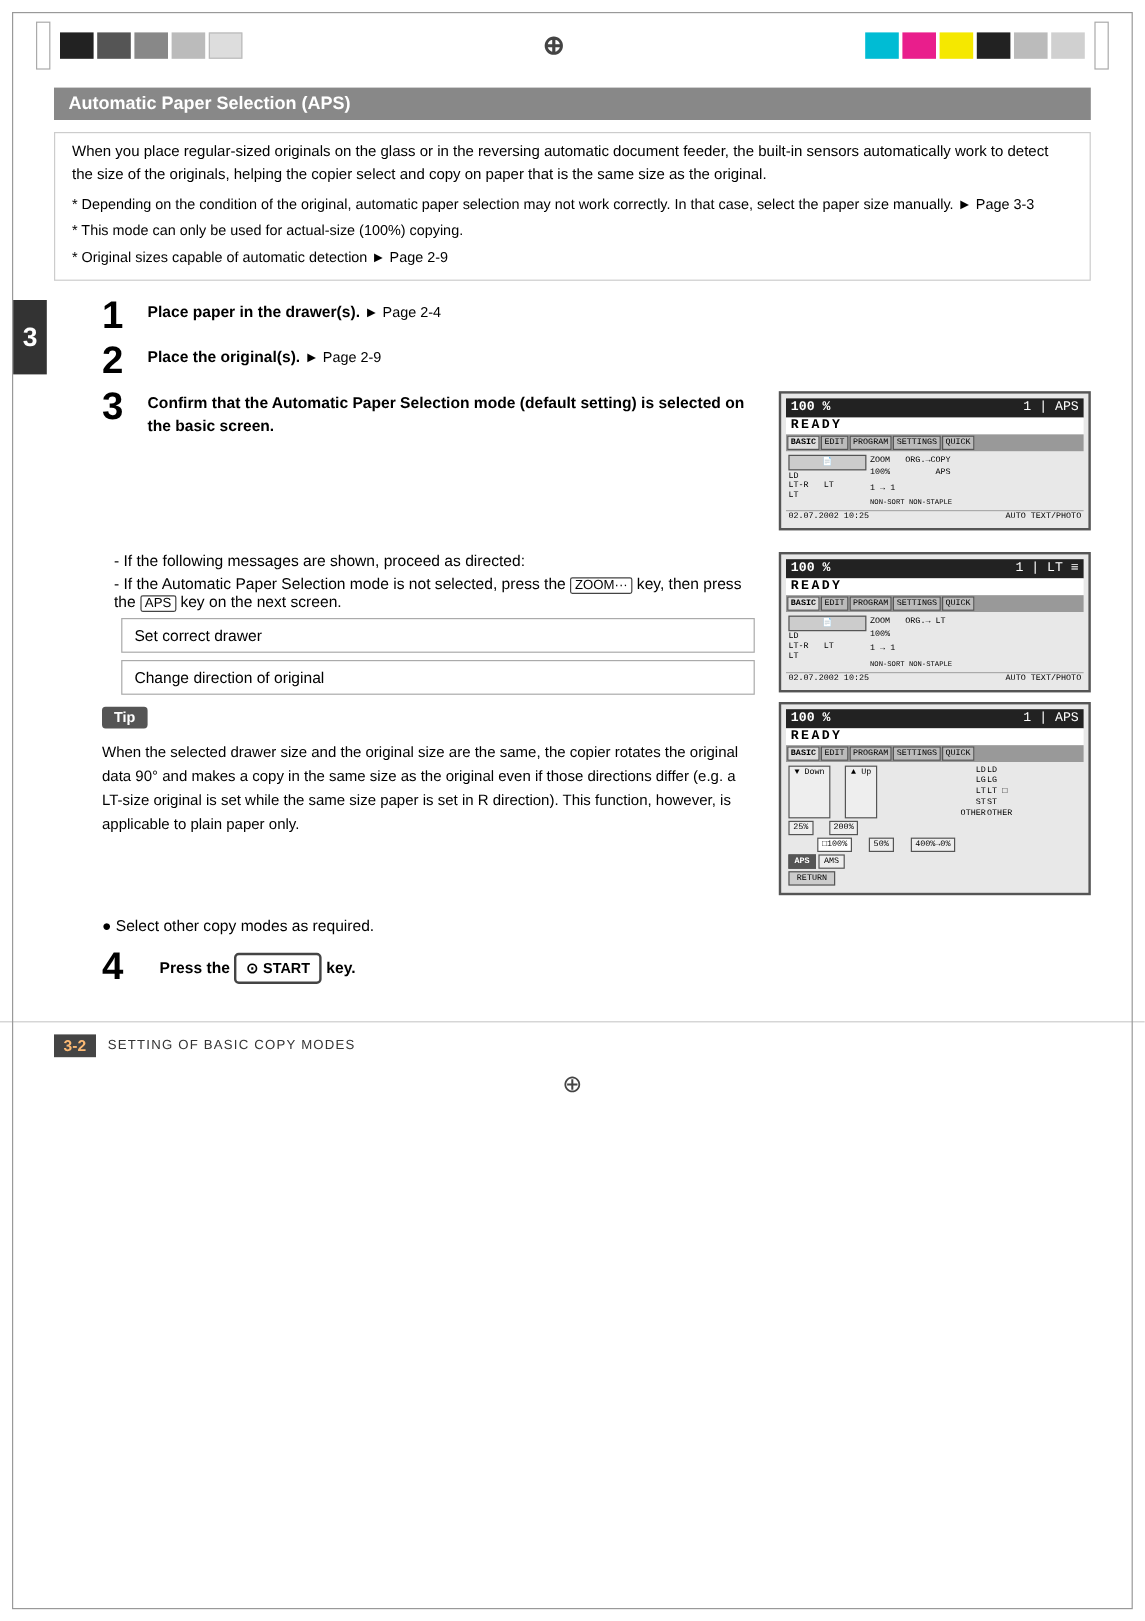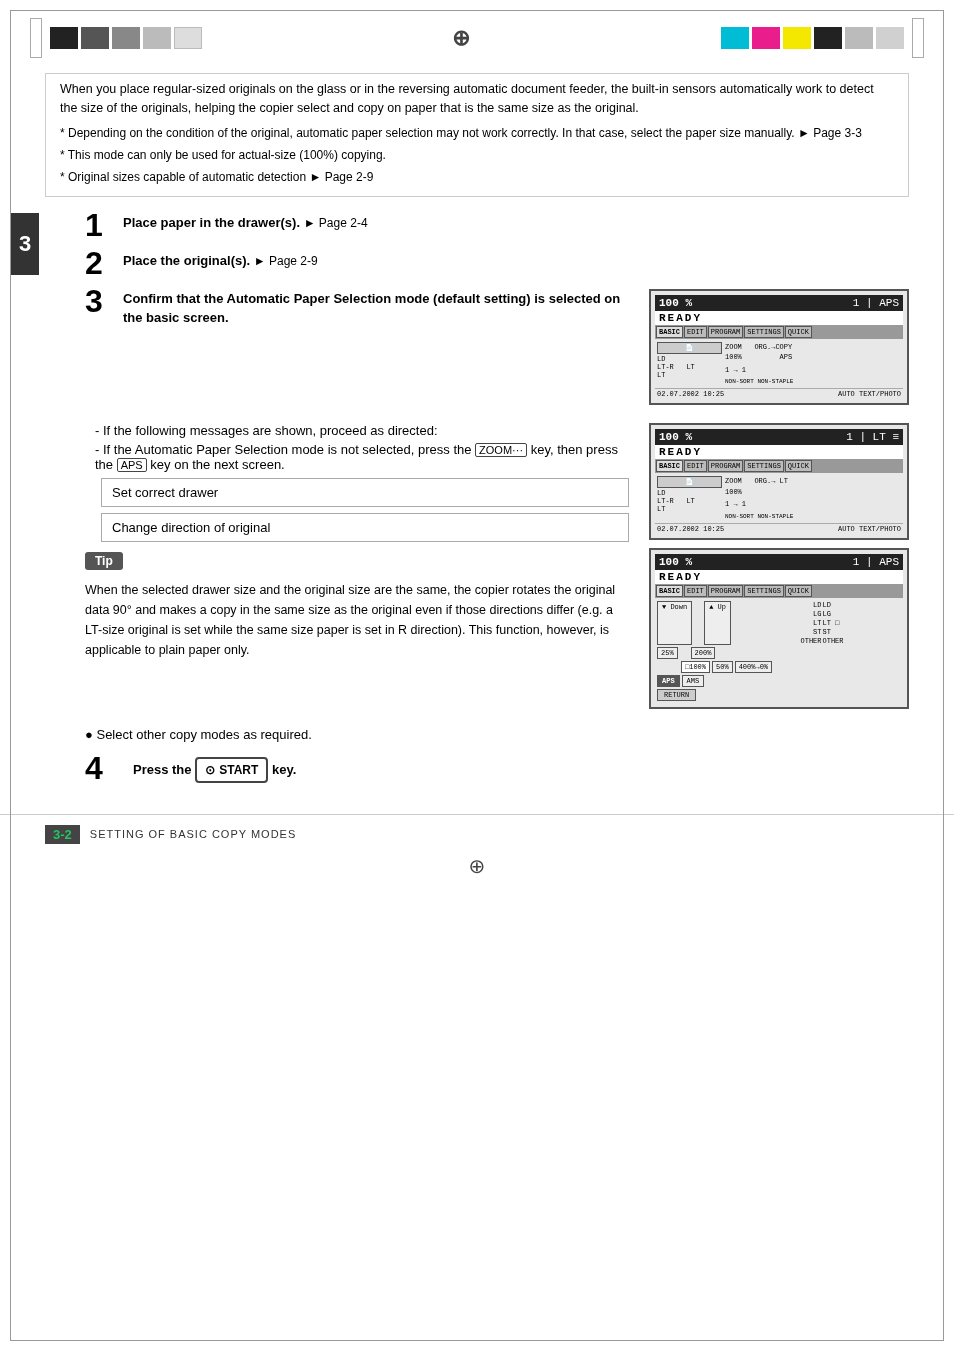--- a/index.html
+++ b/index.html
@@ -152,21 +152,21 @@
     .page-footer {
       display: flex;
       align-items: center;
       gap: 10px;
       padding: 10px 45px;
       border-top: 1px solid #ccc;
       margin-top: 10px;
     }
     .footer-num {
       background: #444;
-      color: #22c55e;
+      color: #fdba74;
       padding: 2px 8px;
       font-weight: bold;
       font-size: 13px;
     }
     .footer-text {
       font-size: 11px;
       color: #333;
       letter-spacing: 1px;
     }
 
@@ -231,20 +231,23 @@
       <div class="pr-lgray"></div>
       <div class="pr-mlgray"></div>
     </div>
     <div style="width:12px;height:40px;border:1px solid #aaa;"></div>
   </div>
 </div>
 
 <div class="main">
 
 
+  <div class="section-header">
+    <span>Automatic Paper Selection (APS)</span>
+  </div>
 
   <div class="info-box">
     <p>When you place regular-sized originals on the glass or in the reversing automatic document feeder, the built-in sensors automatically work to detect the size of the originals, helping the copier select and copy on paper that is the same size as the original.</p>
     <div style="margin-top:6px;">
       <p class="note">*  Depending on the condition of the original, automatic paper selection may not work correctly. In that case, select the paper size manually. ► Page 3-3</p>
       <p class="note">*  This mode can only be used for actual-size (100%) copying.</p>
       <p class="note">*  Original sizes capable of automatic detection ► Page 2-9</p>
     </div>
   </div>
 
@@ -405,21 +408,21 @@
                     <div style="font-size:7px;">ST</div>
                   <div style="text-align:right;font-size:7px;">OTHER</div>
                     <div style="font-size:7px;">OTHER</div>
                 </div>
               </div>
             </div>
             <div style="display:flex;gap:13px;margin-bottom:2px;">
               <div style="border:1px solid #555;background:#eee;padding:1px 3px;font-size:7px;">25%</div>
               <div style="border:1px solid #555;background:#eee;padding:1px 3px;font-size:7px;">200%</div>
             </div>
-            <div style="display:flex;gap:2px;margin-bottom:2px;padding-left:24px;">
+            <div style="display:flex;gap:14px;margin-bottom:2px;padding-left:24px;">
               <div style="border:1px solid #555;background:#fff;padding:1px 3px;font-size:7px;">□100%</div>
               <div style="border:1px solid #555;background:#eee;padding:1px 3px;font-size:7px;">50%</div>
               <div style="border:1px solid #555;background:#eee;padding:1px 3px;font-size:7px;">400%→0%</div>
             </div>
             <div style="display:flex;gap:2px;margin-bottom:2px;">
               <div style="border:1px solid #555;background:#555;color:#fff;padding:1px 4px;font-size:7px;font-weight:bold;">APS</div>
               <div style="border:1px solid #555;background:#eee;padding:1px 4px;font-size:7px;">AMS</div>
             </div>
             <div style="border:1px solid #555;background:#ccc;padding:1px 6px;font-size:7px;text-align:center;display:inline-block;">RETURN</div>
           </div>

